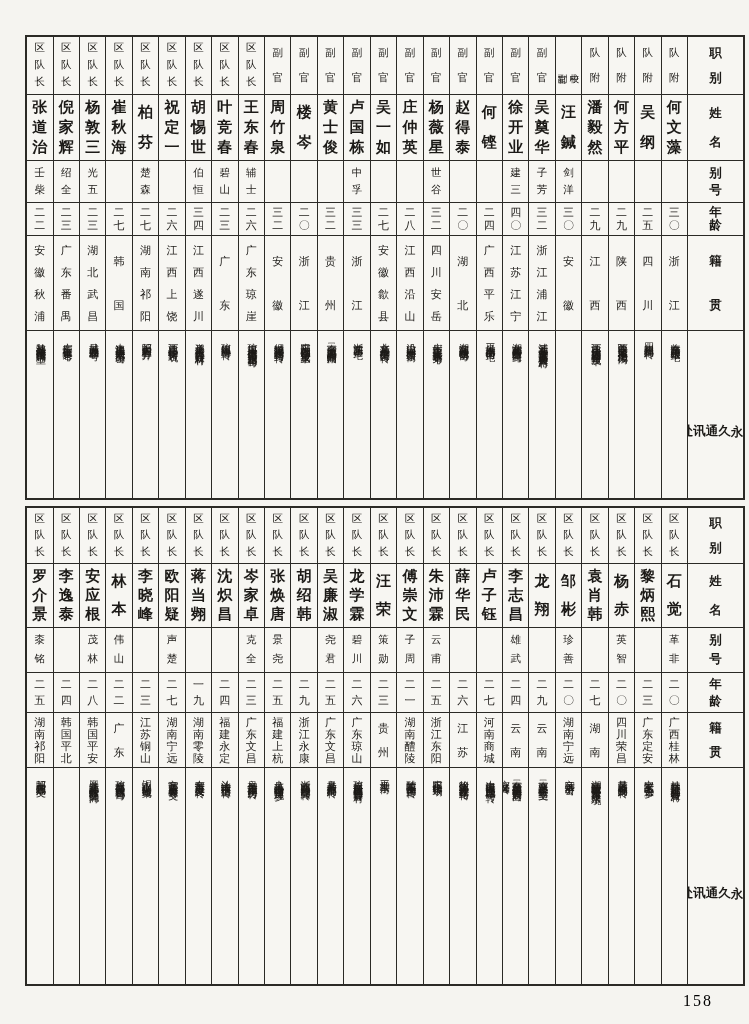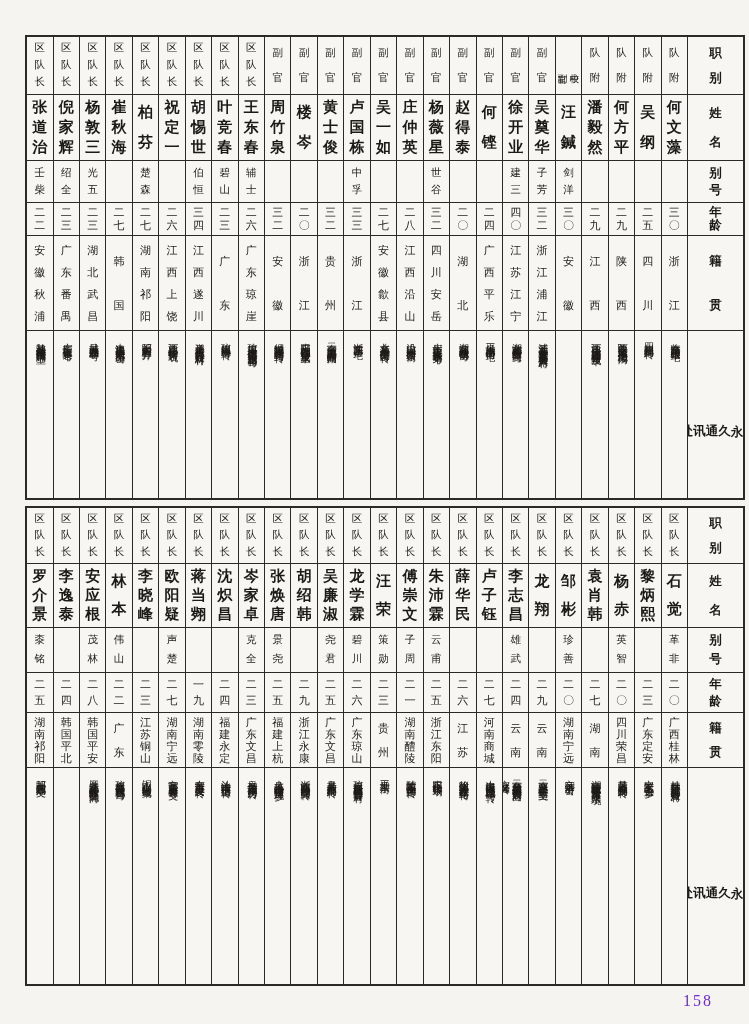--- a/index.html
+++ b/index.html
@@ -24,21 +24,21 @@
   .c-alias{height:var(--h-alias);font-size:10.5px;}
   .c-age{height:var(--h-age);font-size:11px;}
   .c-native{height:var(--h-native);font-size:11px;}
   .c-addr{height:var(--h-addr);display:block;writing-mode:vertical-rl;text-orientation:upright;
           font-size:10px;line-height:12px;letter-spacing:1px;padding:4px 6px 2px 2px;white-space:pre-line;}
   .spread{flex-direction:column;justify-content:space-around;padding:3px 0;}
   .spread span{display:block;line-height:1;}
   .cell.two-line{flex-direction:row;writing-mode:vertical-rl;text-orientation:upright;
                  white-space:pre-line;font-size:9.5px;line-height:12px;padding:2px 0;}
   .header-col .cell{font-size:12.5px;font-weight:bold;}
-  .page-number{position:absolute;right:36px;bottom:14px;font-size:16px;letter-spacing:2px;color:#6d28d9;}
+  .page-number{position:absolute;right:36px;bottom:14px;font-size:16px;letter-spacing:2px;color:#000000;}
 </style>
 </head>
 <body>
 
 <div class="page">
   <div class="tables">
 
     <div class="table table-top" id="table-top">
       <div class="col header-col">
         <div class="cell c-pos spread">

